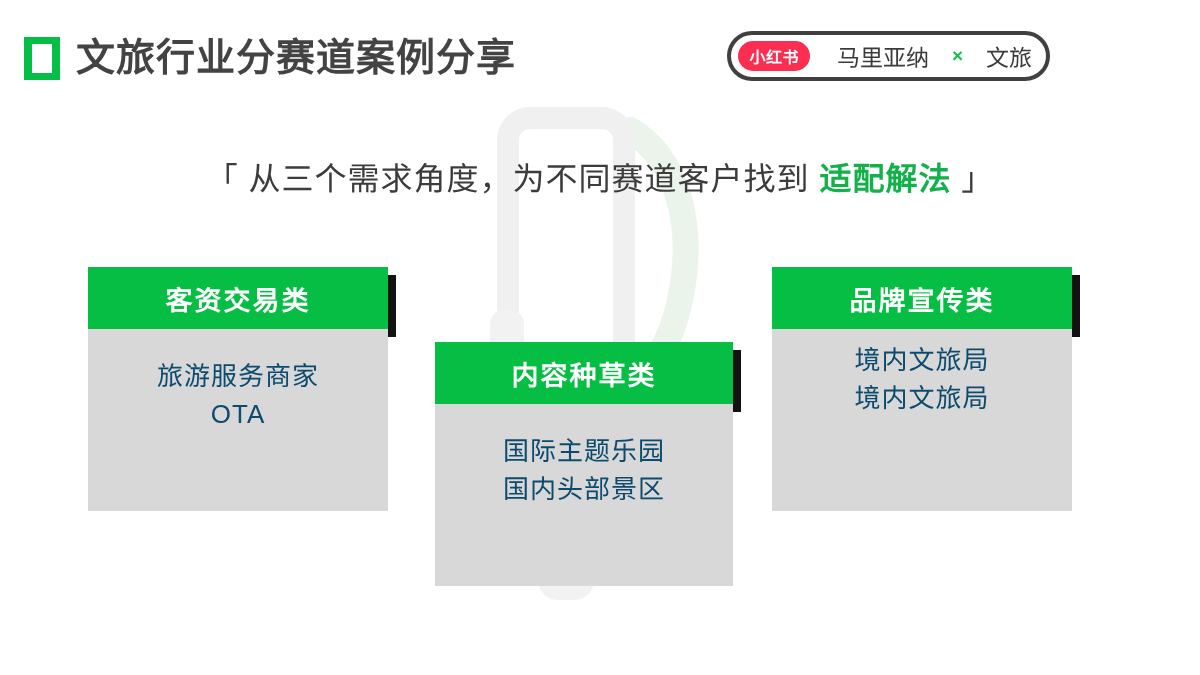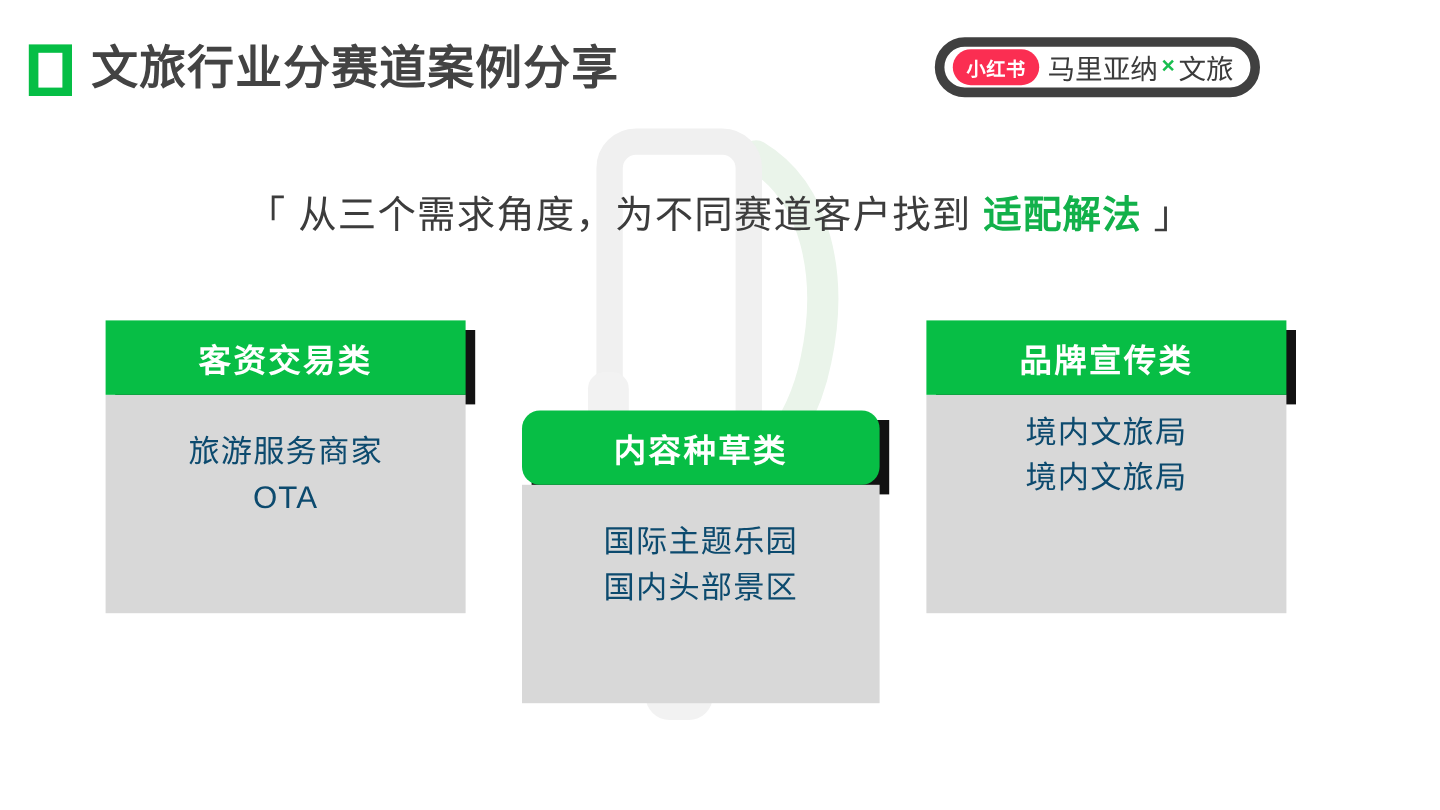--- a/index.html
+++ b/index.html
@@ -67,26 +67,27 @@
     white-space: nowrap;
   }
 
   
   .logo-lockup {
     position: absolute;
     right: 22px;
     top: 31px;
     height: 50px;
     box-sizing: border-box;
-    border: 8px solid #404040;
+    border: 4px solid #404040;
     border-radius: 26px;
     background: #ffffff;
     display: flex;
     align-items: center;
     padding: 0 14px 0 7px;
+    gap: 20px;
   }
   .xhs-pill {
     display: inline-flex;
     align-items: center;
     justify-content: center;
     background: #FB2E52;
     color: #ffffff;
     border-radius: 16px;
     font-size: 16px;
     font-weight: bold;
@@ -177,21 +178,21 @@
   .card-body .line {
     display: block;
   }
 
   
   #card-1 { left: 88px;  top: 267px; width: 248px; }
   #card-1 .card-head { width: 300px; height: 62px; }
   #card-1 .card-body { width: 300px; height: 182px; padding-top: 28px; }
 
   #card-2 { left: 435px; top: 342px; width: 298px; }
-  #card-2 .card-head { width: 298px; height: 62px; border-radius: 15px; }
+  #card-2 .card-head { width: 298px; height: 62px; }
   #card-2 .card-body { width: 298px; height: 182px; padding-top: 28px; }
 
   #card-3 { left: 772px; top: 267px; width: 332px; }
   #card-3 .card-head { width: 300px; height: 62px; }
   #card-3 .card-body { width: 300px; height: 182px; padding-top: 12px; }
 </style>
 </head>
 <body>
 
 <div id="slide">

